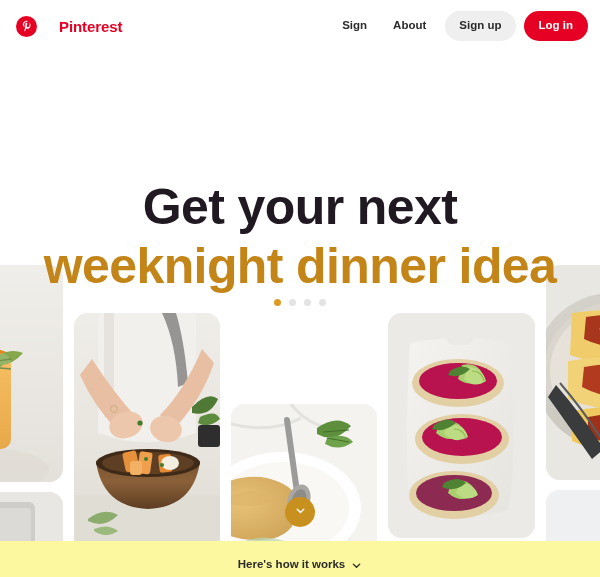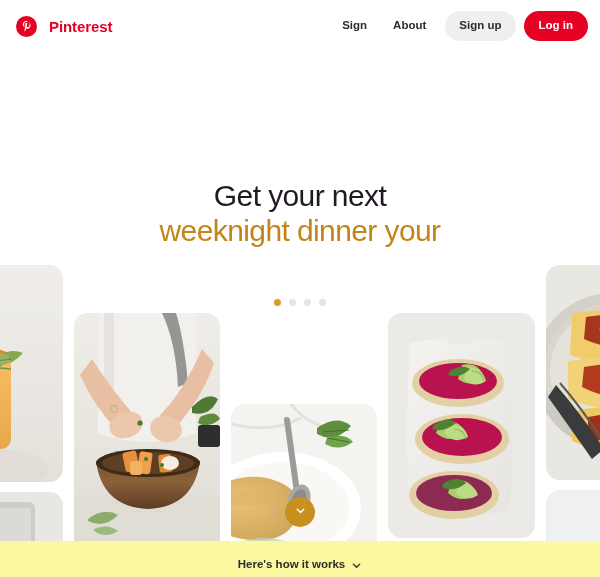--- a/index.html
+++ b/index.html
@@ -28,21 +28,21 @@
     height: 52px;
     background: #ffffff;
     display: flex;
     align-items: center;
     z-index: 40;
   }
 
   .brand {
     display: flex;
     align-items: center;
-    gap: 12px;
+    gap: 22px;
     margin-left: 16px;
     cursor: pointer;
   }
   .brand-mark {
     width: 21px;
     height: 21px;
     border-radius: 50%;
     background: #e60023;
     display: flex;
     align-items: center;
@@ -101,22 +101,22 @@
   
   .hero {
     position: absolute;
     top: 178px;
     left: 0;
     width: 600px;
     text-align: center;
     z-index: 30;
   }
   .hero-line {
-    font-size: 30px;
-    font-weight: normal;
+    font-size: 50px;
+    font-weight: bold;
     letter-spacing: -0.6px;
     line-height: 1.17;
     white-space: nowrap;
   }
   .hero-line-1 { color: #211922; }
   .hero-line-2 { color: #c38418; }
 
   
   .dots {
     position: absolute;
@@ -418,21 +418,21 @@
     <nav class="nav">
       <span class="nav-link">Sign</span>
       <span class="nav-link">About</span>
       <button class="btn btn-signup">Sign up</button>
       <button class="btn btn-login">Log in</button>
     </nav>
   </div>
 
   <div class="hero">
     <div class="hero-line hero-line-1">Get your next</div>
-    <div class="hero-line hero-line-2">weeknight dinner your</div>
+    <div class="hero-line hero-line-2">weeknight dinner idea</div>
   </div>
 
   <div class="dots">
     <span class="dot active"></span>
     <span class="dot"></span>
     <span class="dot"></span>
     <span class="dot"></span>
   </div>
 
   <button class="scroll-btn">

